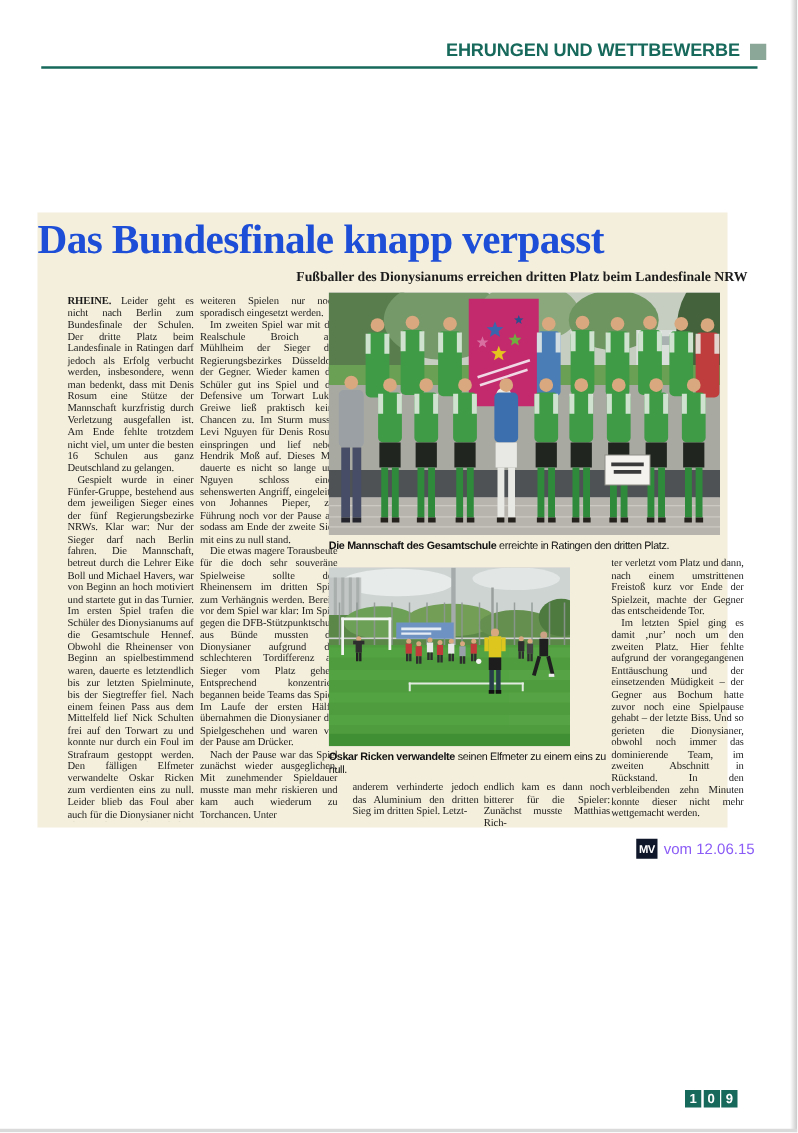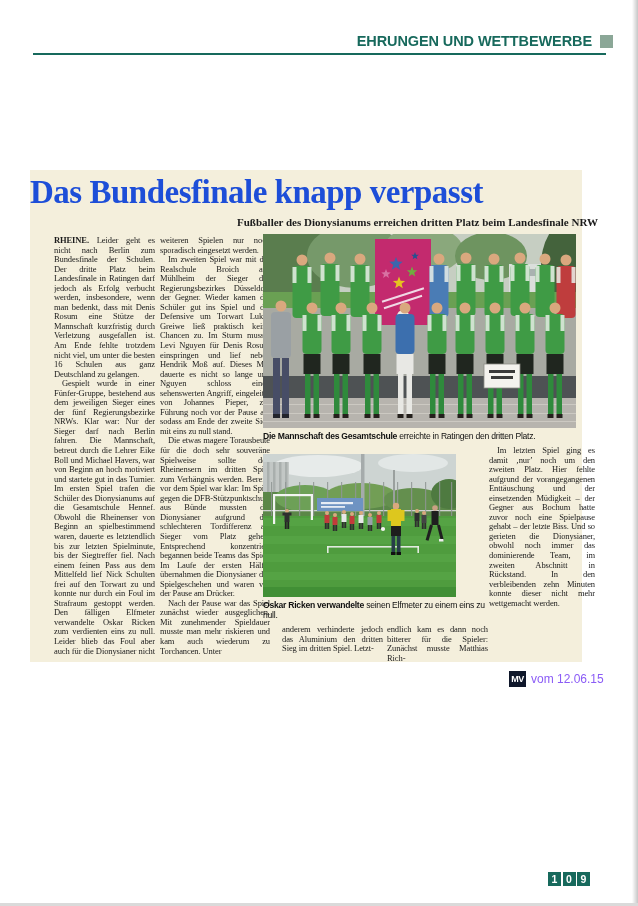--- a/index.html
+++ b/index.html
@@ -277,20 +277,21 @@
     <div class="cap cap2"><b class="capb">Oskar Ricken verwandelte</b><span> seinen Elfmeter zu einem eins zu null.</span></div>
 
     <div class="col colB">
       <p>endlich kam es dann noch bitterer für die Spieler: Zunächst musste Matthias Rich-</p>
     </div>
     <div class="col colA">
       <p>anderem verhinderte jedoch das Aluminium den dritten Sieg im dritten Spiel. Letzt-</p>
     </div>
 
     <div class="col col3">
+      <p>ter verletzt vom Platz und dann, nach einem umstrittenen Freistoß kurz vor Ende der Spielzeit, machte der Gegner das entscheidende Tor.</p>
       <p class="ind">Im letzten Spiel ging es damit ‚nur’ noch um den zweiten Platz. Hier fehlte aufgrund der vorangegangenen Enttäuschung und der einsetzenden Müdigkeit – der Gegner aus Bochum hatte zuvor noch eine Spielpause gehabt – der letzte Biss. Und so gerieten die Dionysianer, obwohl noch immer das dominierende Team, im zweiten Abschnitt in Rückstand. In den verbleibenden zehn Minuten konnte dieser nicht mehr wettgemacht werden.</p>
     </div>
 
   </div>
 
   <div class="source">
     <span class="mv">MV</span>
     <span class="source-date">vom 12.06.15</span>
   </div>
 

